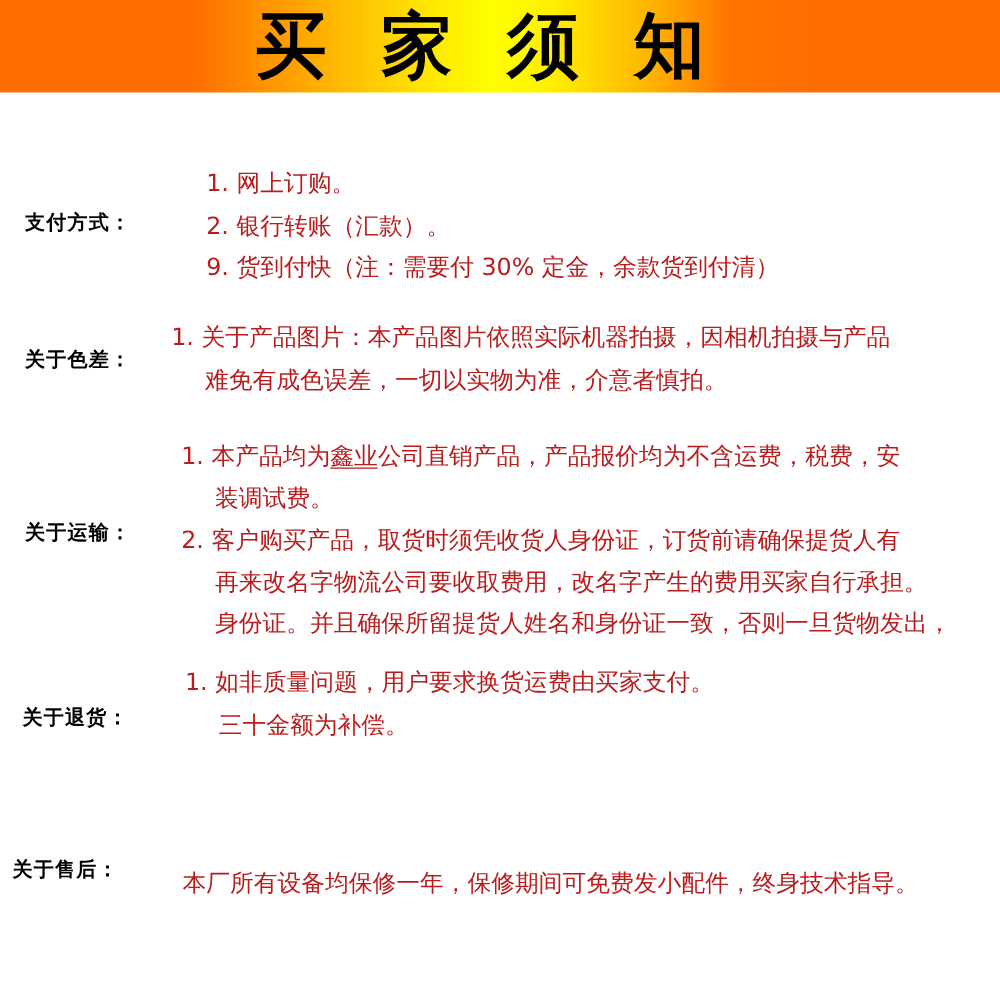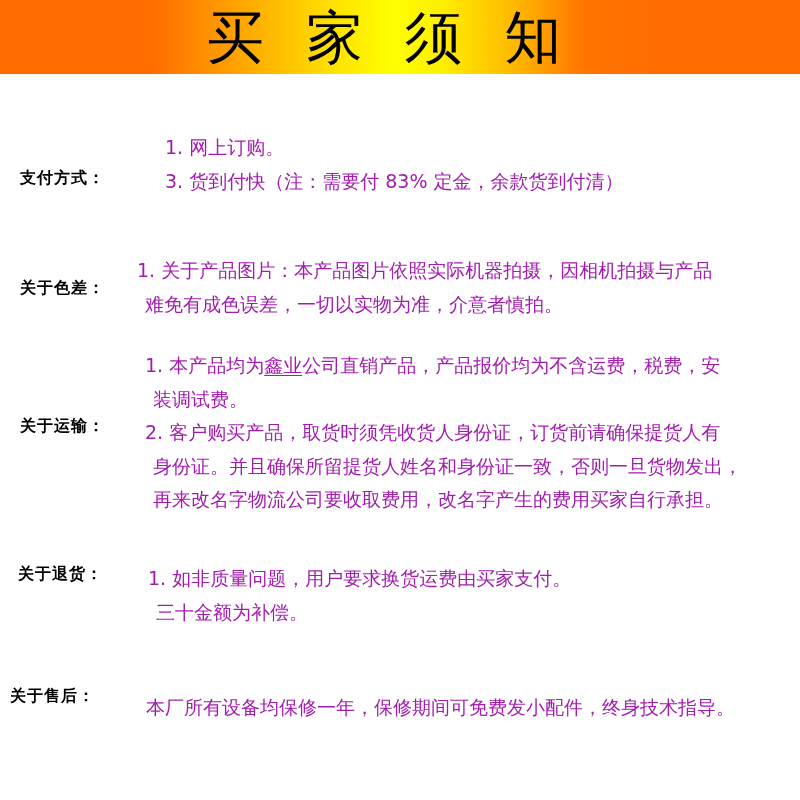--- a/index.html
+++ b/index.html
@@ -11,68 +11,69 @@
   
   .banner{
     position:absolute;left:0;top:0;width:800px;height:74px;
     background:linear-gradient(90deg,
       #ff6d01 0%, #ff6d01 19%,
       #ffe300 42%, #ffff00 49%, #fff000 55%,
       #ffb400 65%, #ff7501 73%, #ff6d01 82%, #ff6d01 100%);
     display:flex;align-items:center;justify-content:center;
   }
   .banner-title{
-    font-size:57px;font-weight:normal;color:#000000;
+    font-size:57px;font-weight:bold;color:#000000;
     letter-spacing:12px;line-height:1;white-space:pre;
     transform:translateX(-10px);
   }
   
   .sec-label{
     position:absolute;color:#000000;font-weight:bold;font-size:16px;
     line-height:1.15;letter-spacing:1px;white-space:nowrap;
   }
   
   .txt{
     position:absolute;font-size:19px;line-height:33.5px;
-    white-space:nowrap;color:#a21caf;
+    white-space:nowrap;color:#b91c1c;
   }
   .txt .line{white-space:nowrap;}
-  .txt .cont{margin-left:8px;}
+  .txt .cont{margin-left:27px;}
   .u{text-decoration:underline;text-underline-offset:3px;}
 </style>
 </head>
 <body>
 
 <div class="banner">
   <div class="banner-title">买 家 须 知</div>
 </div>
 
 <div class="sec-label" style="left:20px;top:169px;">支付方式：</div>
 <div class="txt" style="left:165px;top:131px;">
   <div class="line">1. 网上订购。</div>
-  <div class="line">3. 货到付快（注：需要付 83% 定金，余款货到付清）</div>
+  <div class="line">2. 银行转账（汇款）。</div>
+  <div class="line">9. 货到付快（注：需要付 30% 定金，余款货到付清）</div>
 </div>
 
 <div class="sec-label" style="left:20px;top:279px;">关于色差：</div>
 <div class="txt" style="left:137px;top:254px;">
   <div class="line">1. 关于产品图片：本产品图片依照实际机器拍摄，因相机拍摄与产品</div>
   <div class="line cont">难免有成色误差，一切以实物为准，介意者慎拍。</div>
 </div>
 
 <div class="sec-label" style="left:20px;top:417px;">关于运输：</div>
 <div class="txt" style="left:145px;top:349px;">
   <div class="line"><span>1. 本产品均为</span><span class="u">鑫业</span><span>公司直销产品，产品报价均为不含运费，税费，安</span></div>
   <div class="line cont">装调试费。</div>
   <div class="line">2. 客户购买产品，取货时须凭收货人身份证，订货前请确保提货人有</div>
+  <div class="line cont">再来改名字物流公司要收取费用，改名字产生的费用买家自行承担。</div>
   <div class="line cont">身份证。并且确保所留提货人姓名和身份证一致，否则一旦货物发出，</div>
-  <div class="line cont">再来改名字物流公司要收取费用，改名字产生的费用买家自行承担。</div>
 </div>
 
 <div class="sec-label" style="left:18px;top:565px;">关于退货：</div>
-<div class="txt" style="left:148px;top:562px;">
+<div class="txt" style="left:148px;top:530px;">
   <div class="line">1. 如非质量问题，用户要求换货运费由买家支付。</div>
   <div class="line cont">三十金额为补偿。</div>
 </div>
 
 <div class="sec-label" style="left:10px;top:687px;">关于售后：</div>
 <div class="txt" style="left:146px;top:691px;">
   <div class="line">本厂所有设备均保修一年，保修期间可免费发小配件，终身技术指导。</div>
 </div>
 
 </body></html>

